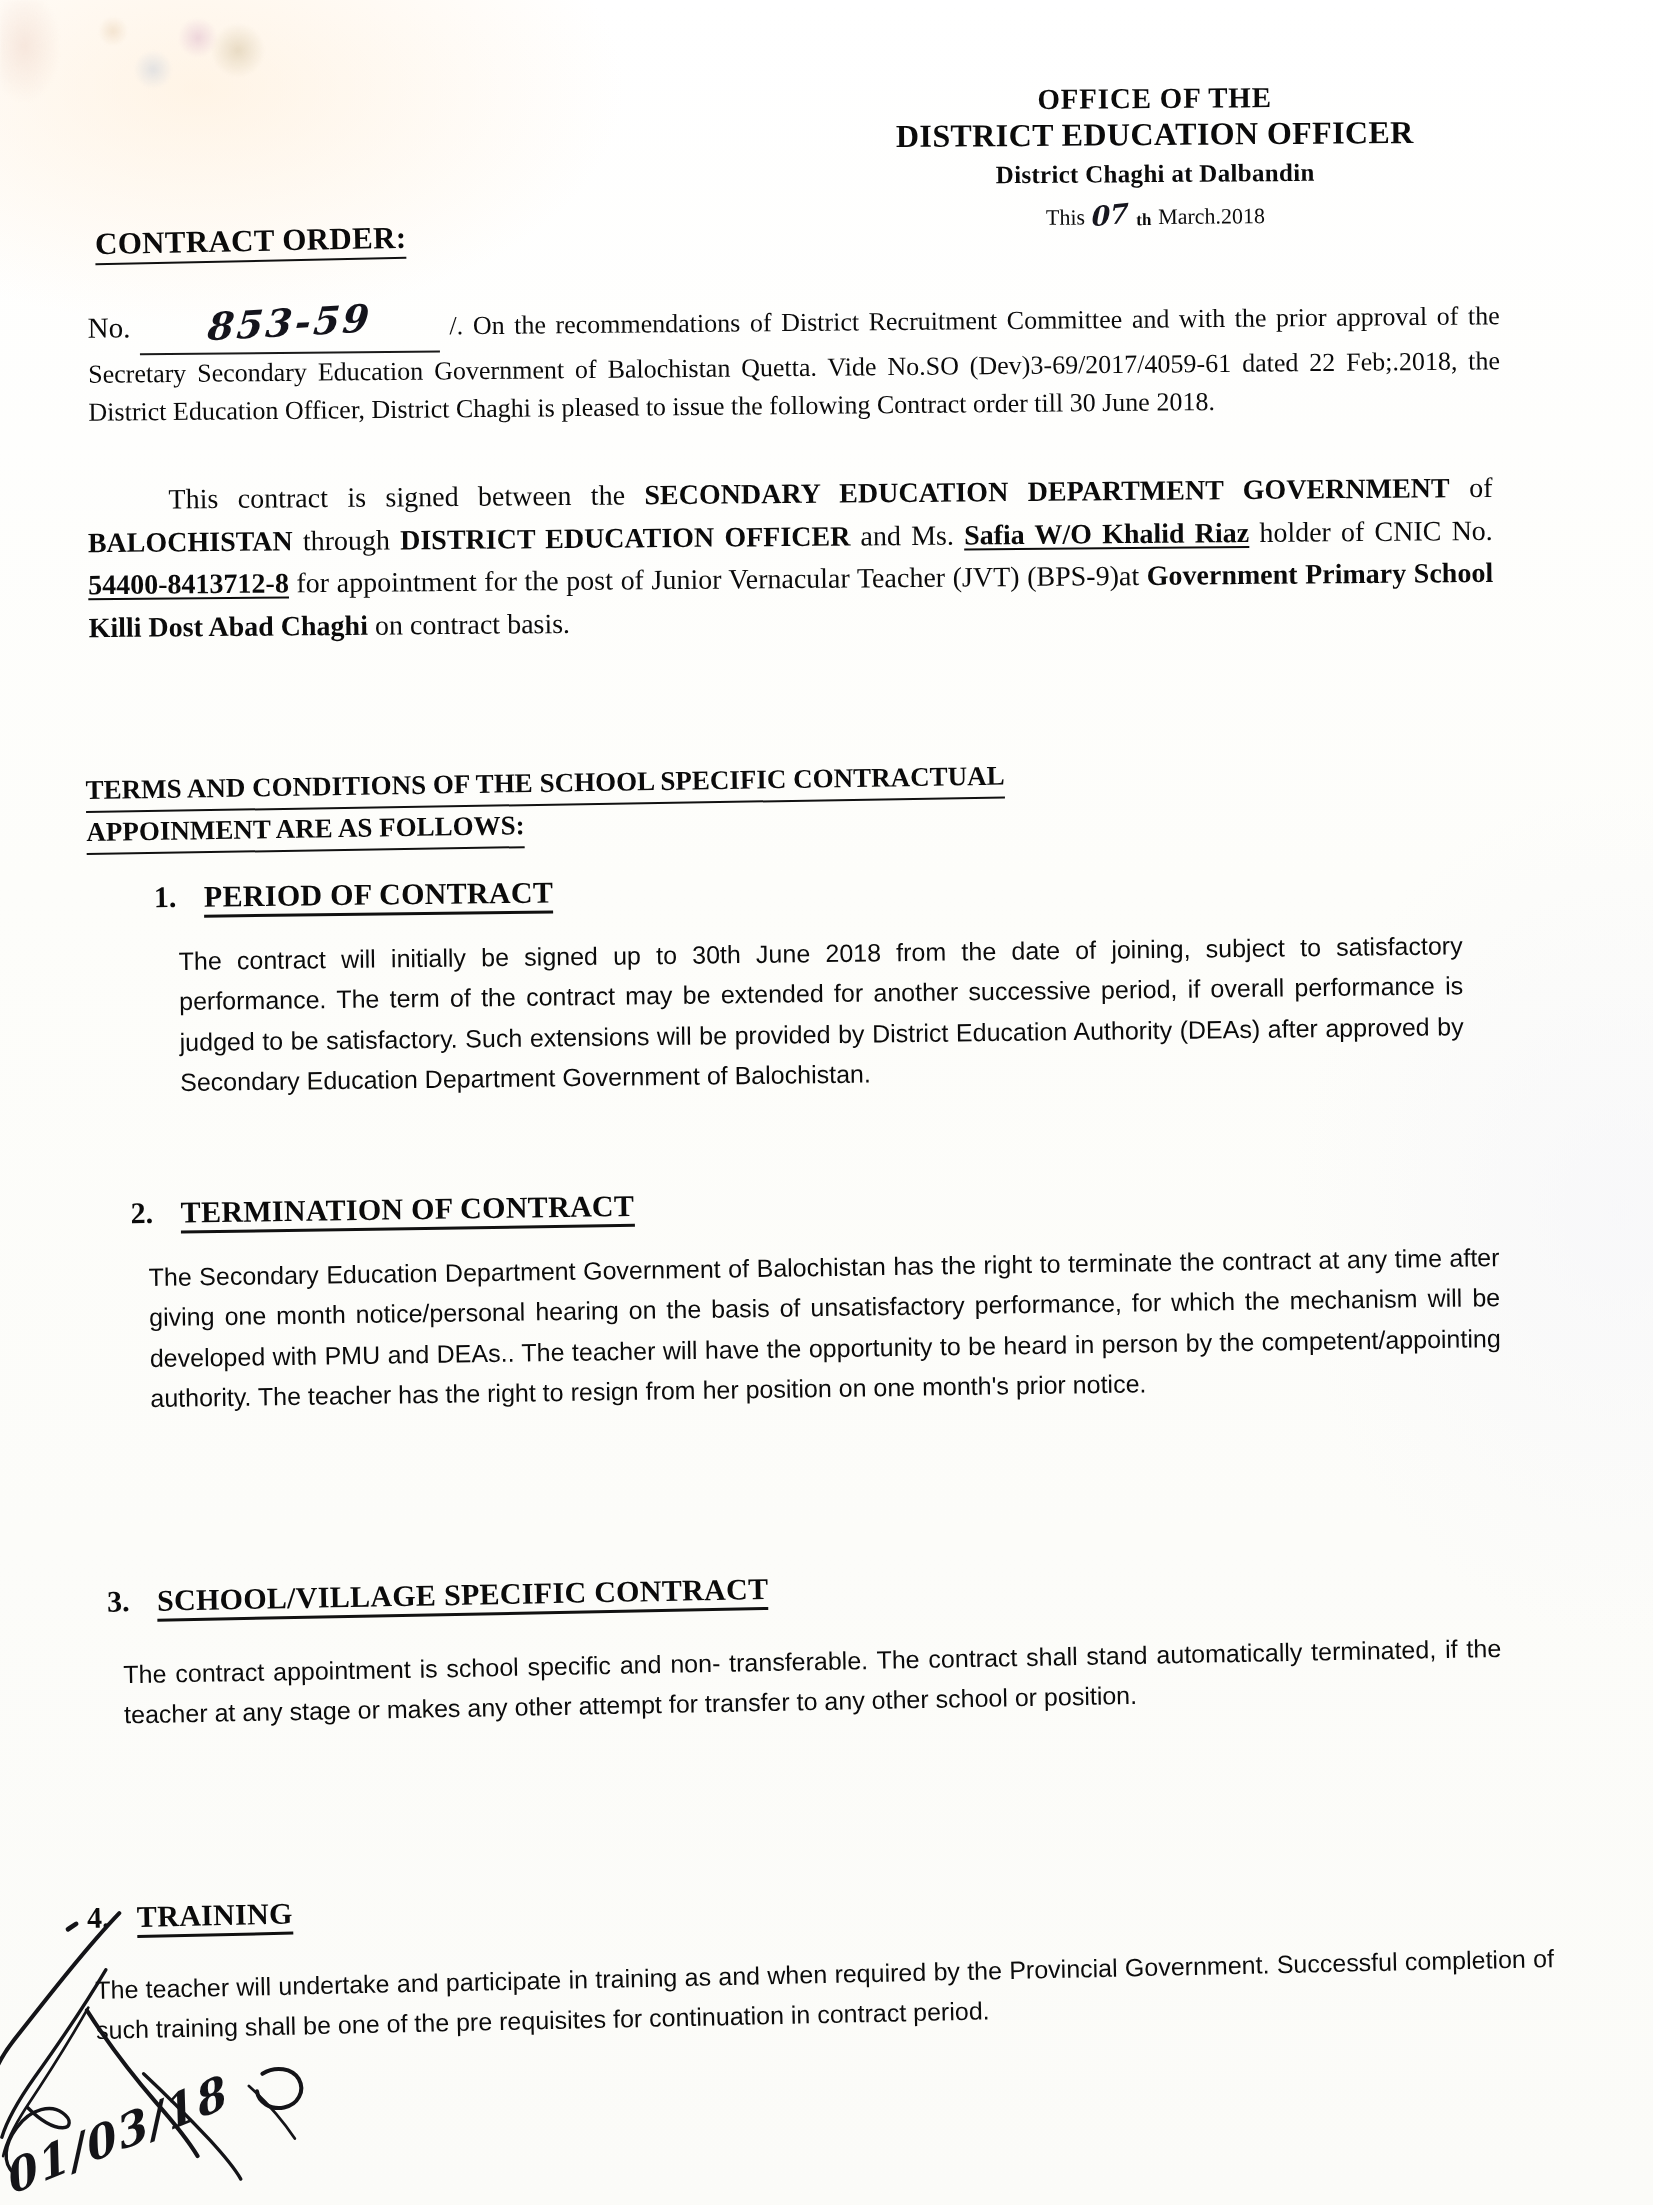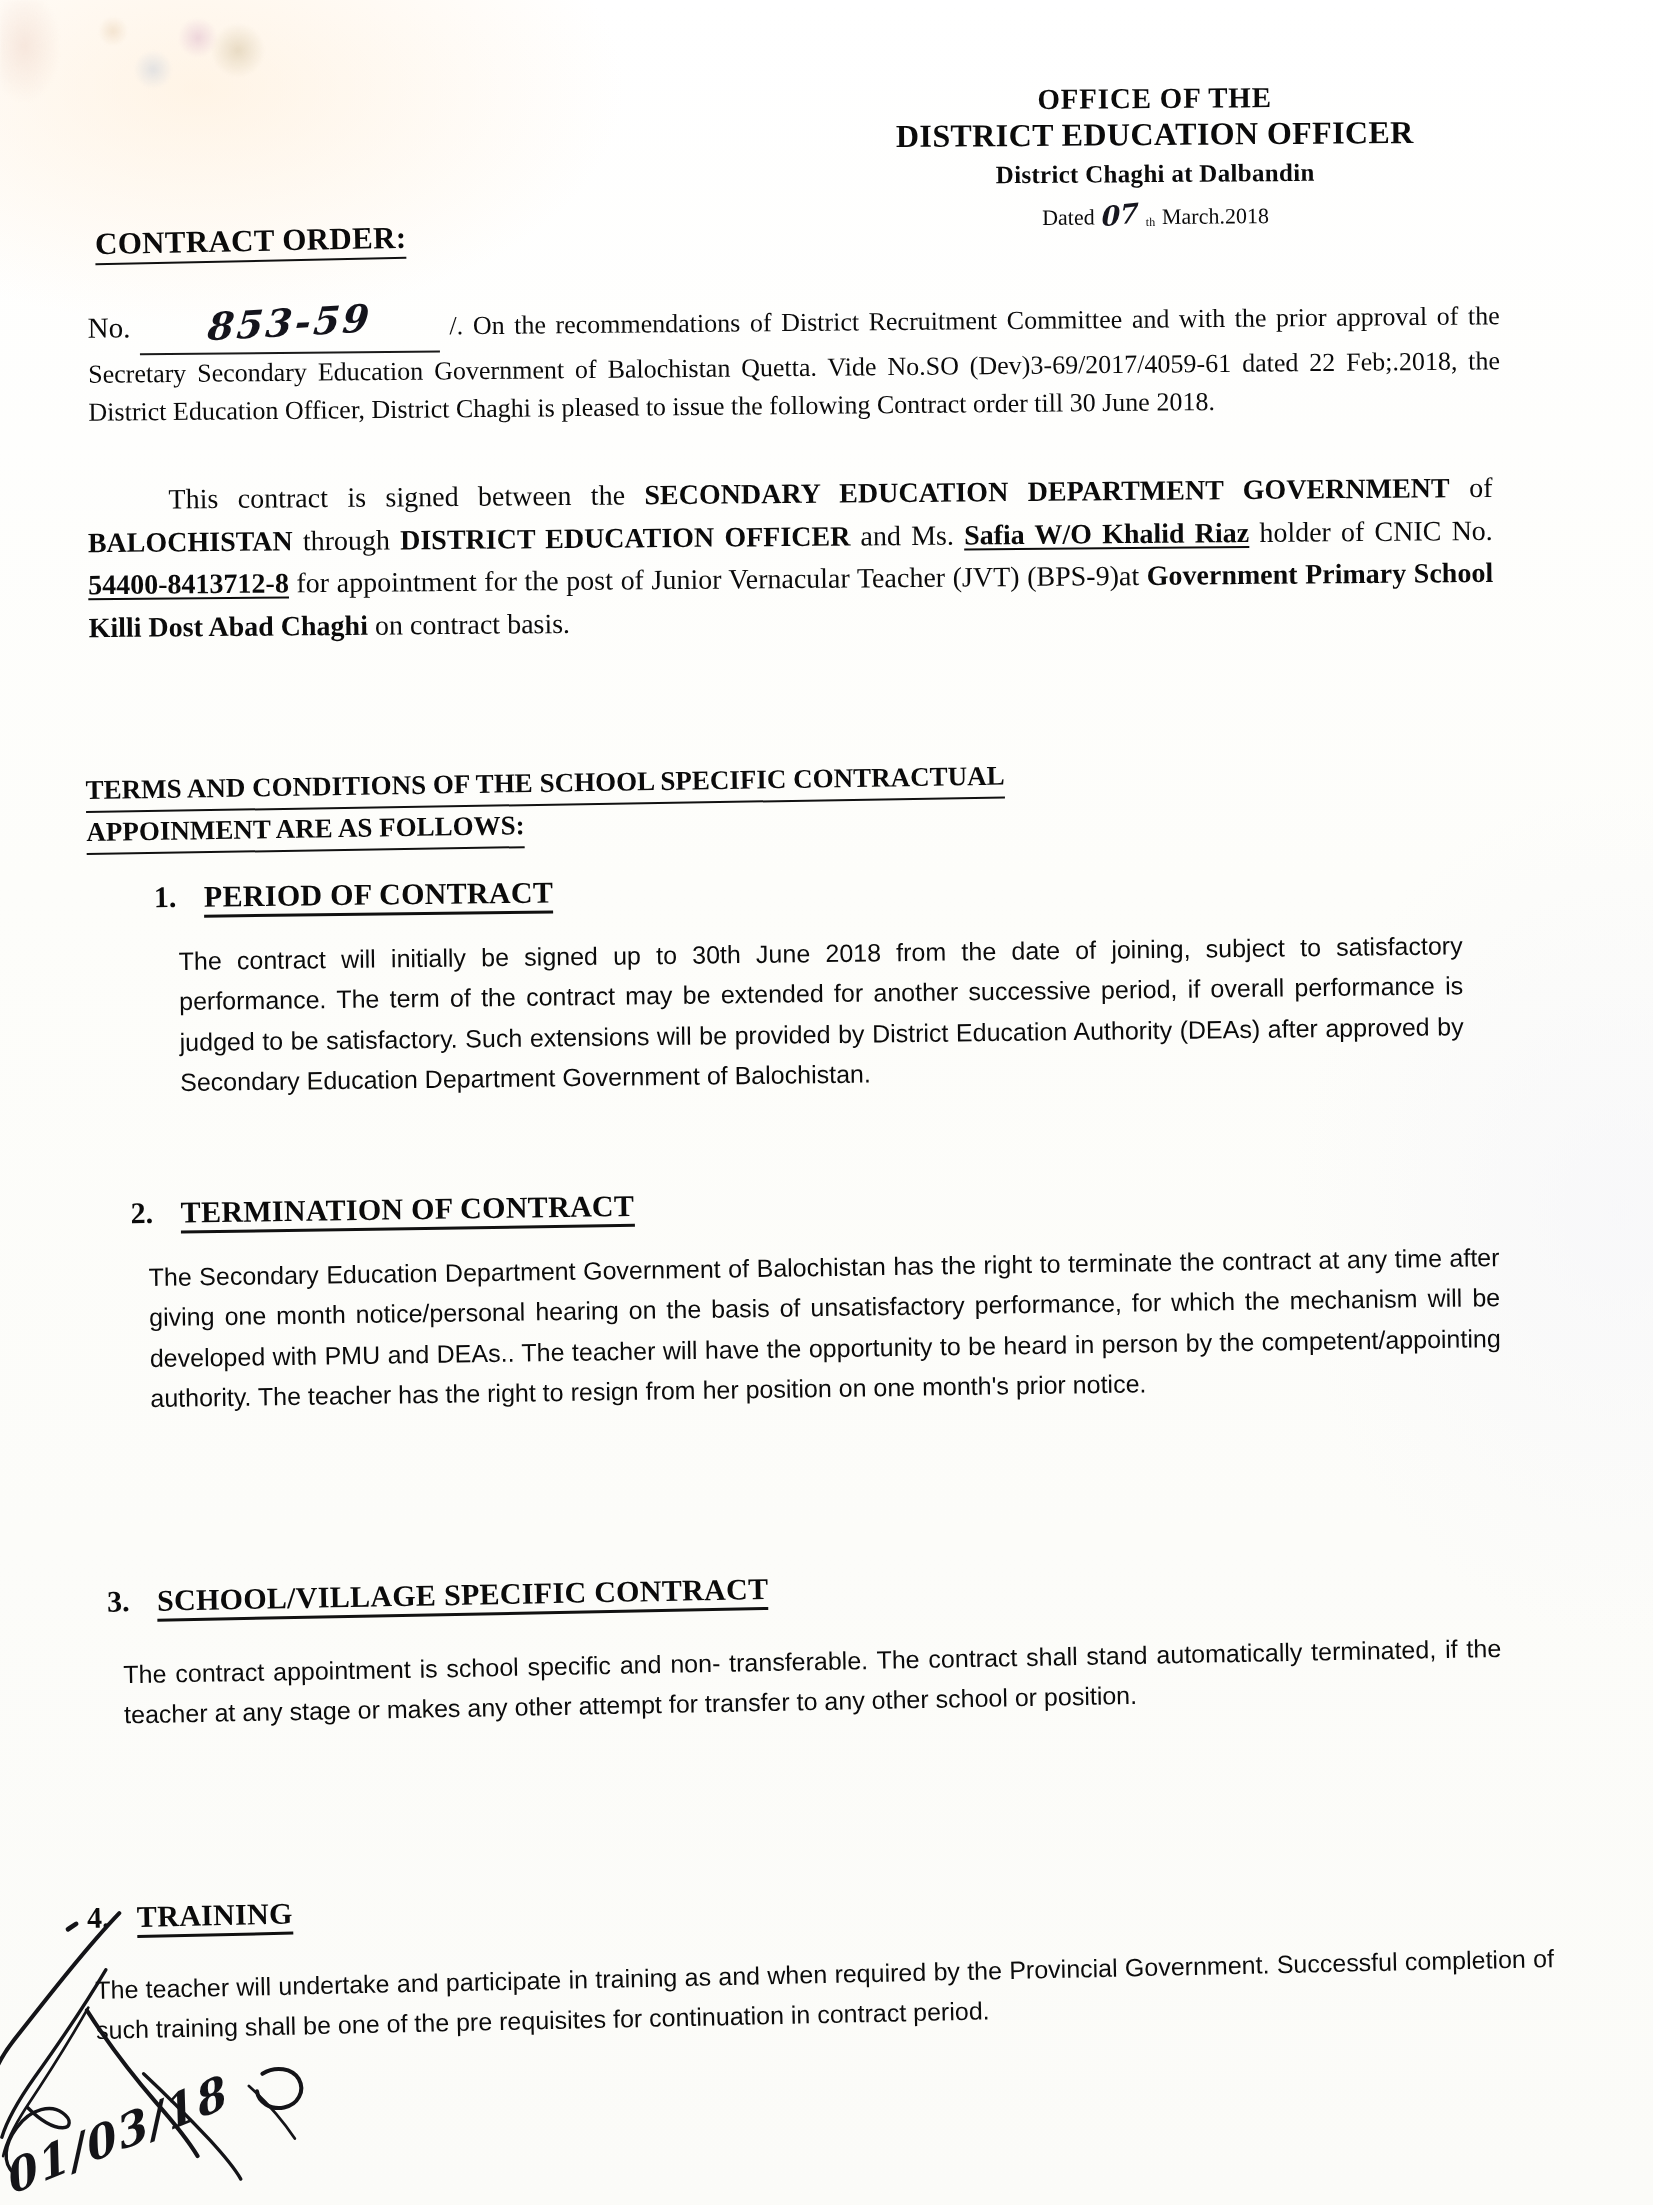--- a/index.html
+++ b/index.html
@@ -98,21 +98,21 @@
   }
   .hw-date-day {
     font-family: "DejaVu Serif", serif;
     font-style: italic;
     font-weight: bold;
     font-size: 27px;
     transform: rotate(-6deg) skewX(-6deg);
     display: inline-block;
     color: #17171f;
   }
-  .ordinal-sup { font-size: 12px; vertical-align: super; }
+  .ordinal-sup { font-size: 17px; vertical-align: super; font-weight: bold; }
 
   
   .contract-order-label {
     position: absolute;
     left: 95px;
     top: 223px;
     font-family: "Liberation Serif", serif;
     font-weight: bold;
     font-size: 31px;
     letter-spacing: 0.3px;
@@ -257,21 +257,21 @@
 <div class="page">
   <div class="paper-tint"></div>
   <div class="scan-artifact"></div>
   <div class="scan-artifact-2"></div>
 
   <div class="letterhead">
     <div class="lh-line1">OFFICE OF THE</div>
     <div class="lh-line2">DISTRICT EDUCATION OFFICER</div>
     <div class="lh-line3">District Chaghi at Dalbandin</div>
     <div class="lh-dateline">
-      <span>Dated</span>
+      <span>This</span>
       <span class="hw-date-day">07</span>
       <span class="ordinal-sup">th</span>
       <span>March.2018</span>
     </div>
   </div>
 
   <div class="contract-order-label">CONTRACT ORDER:</div>
 
   <div class="intro-block">
     <div class="intro-text">

